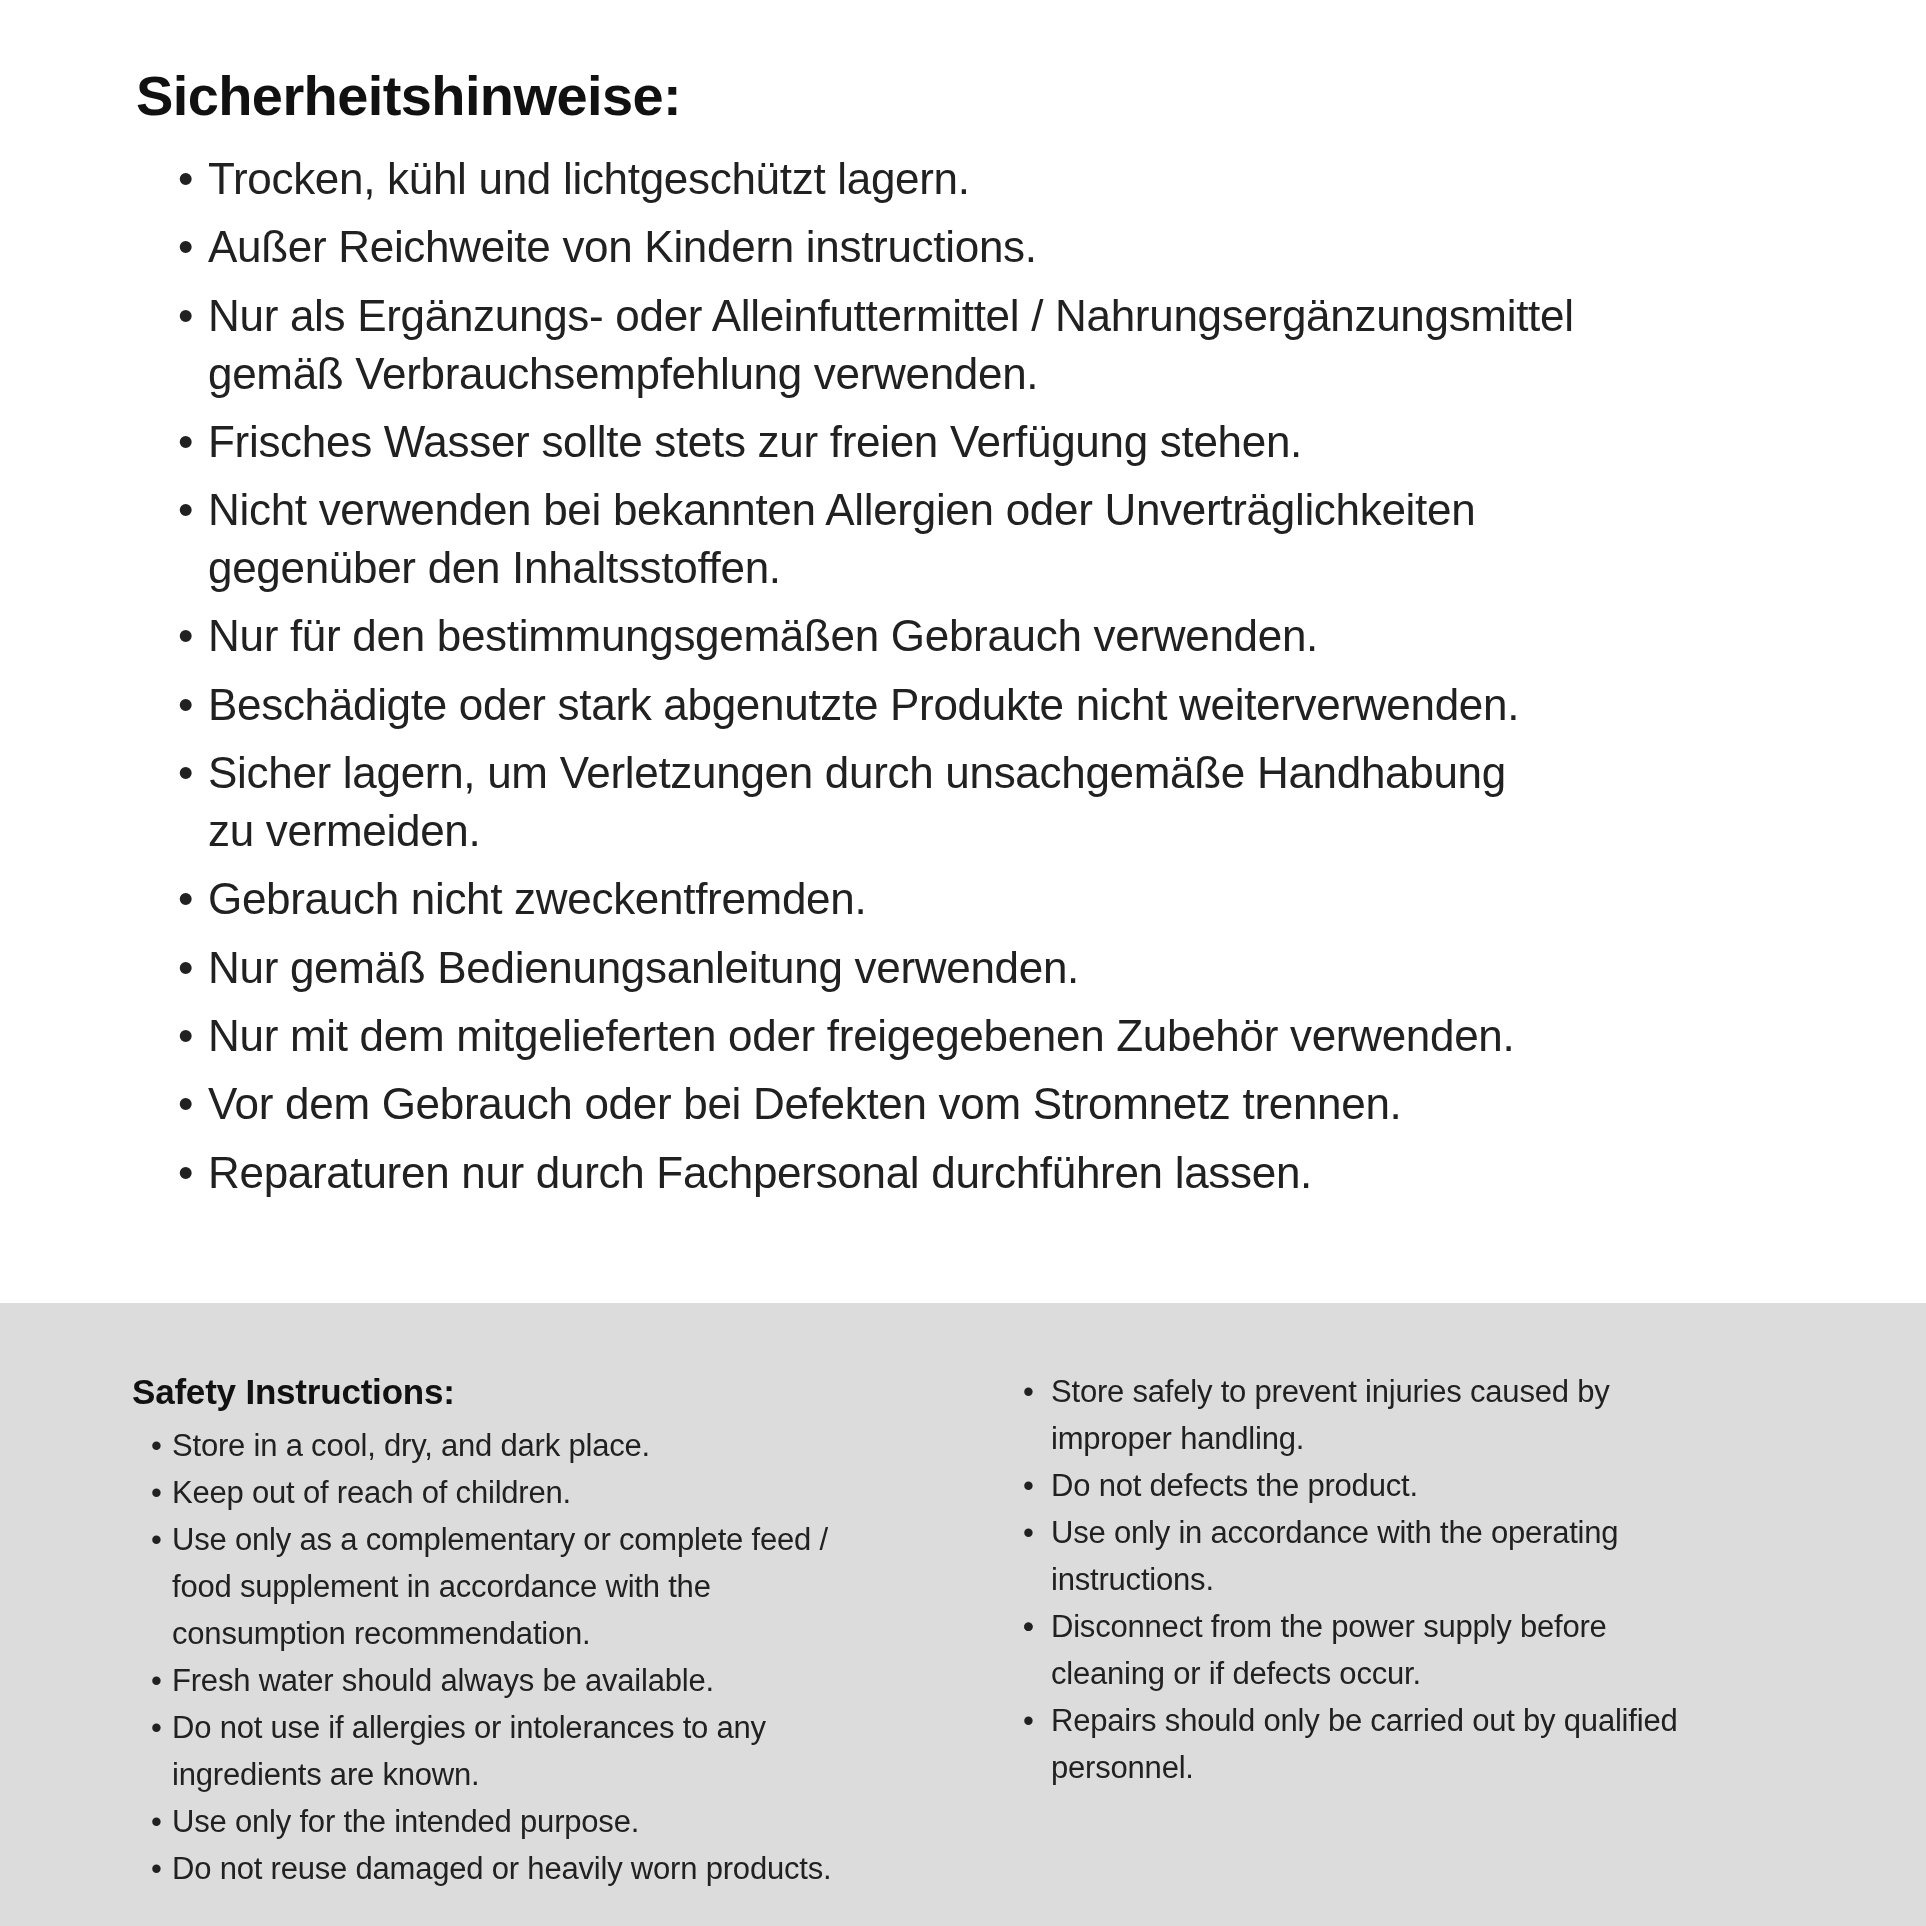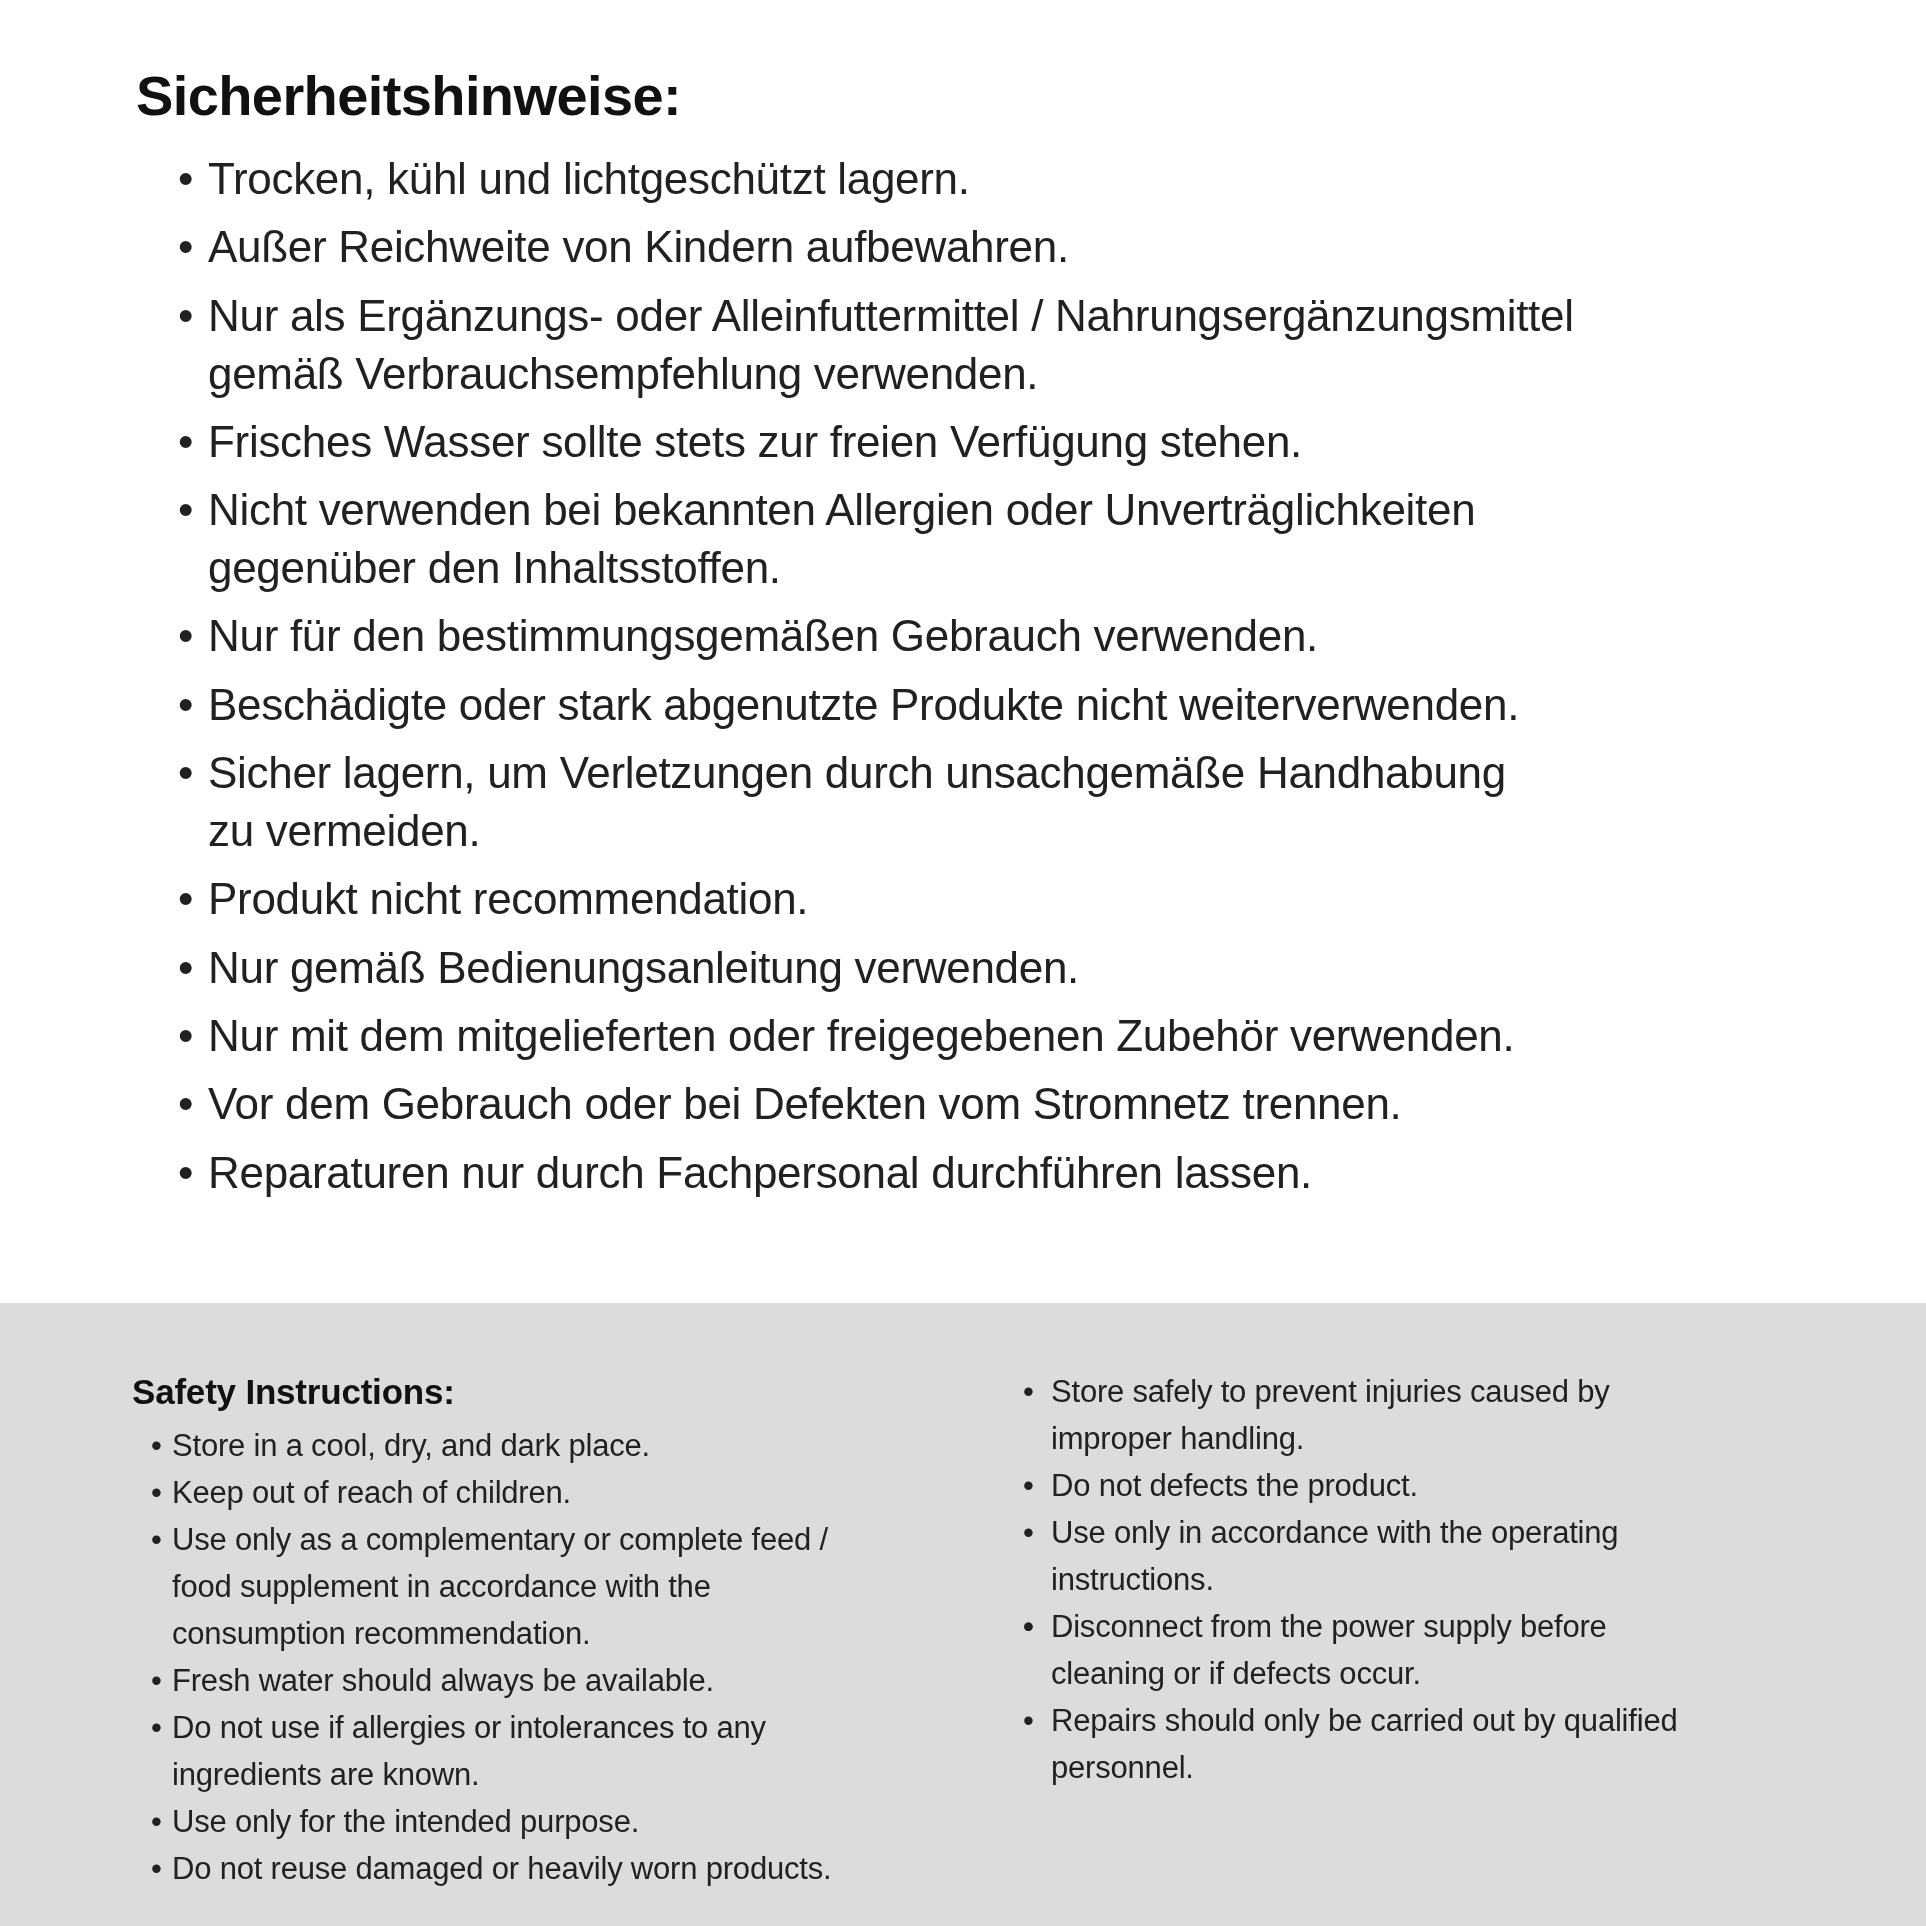--- a/index.html
+++ b/index.html
@@ -75,21 +75,21 @@
 
   <ul>
 
       <li>
         <span class="bullet">•</span>
         <span class="item-text">Trocken, kühl und lichtgeschützt lagern.</span>
       </li>
 
       <li>
         <span class="bullet">•</span>
-        <span class="item-text">Außer Reichweite von Kindern aufbewahren.</span>
+        <span class="item-text">Außer Reichweite von Kindern instructions.</span>
       </li>
 
       <li>
         <span class="bullet">•</span>
         <span class="item-text">Nur als Ergänzungs- oder Alleinfuttermittel / Nahrungsergänzungsmittel<br>gemäß Verbrauchsempfehlung verwenden.</span>
       </li>
 
       <li>
         <span class="bullet">•</span>
         <span class="item-text">Frisches Wasser sollte stets zur freien Verfügung stehen.</span>
@@ -110,21 +110,21 @@
         <span class="item-text">Beschädigte oder stark abgenutzte Produkte nicht weiterverwenden.</span>
       </li>
 
       <li>
         <span class="bullet">•</span>
         <span class="item-text">Sicher lagern, um Verletzungen durch unsachgemäße Handhabung<br>zu vermeiden.</span>
       </li>
 
       <li>
         <span class="bullet">•</span>
-        <span class="item-text">Produkt nicht recommendation.</span>
+        <span class="item-text">Gebrauch nicht zweckentfremden.</span>
       </li>
 
       <li>
         <span class="bullet">•</span>
         <span class="item-text">Nur gemäß Bedienungsanleitung verwenden.</span>
       </li>
 
       <li>
         <span class="bullet">•</span>
         <span class="item-text">Nur mit dem mitgelieferten oder freigegebenen Zubehör verwenden.</span>

